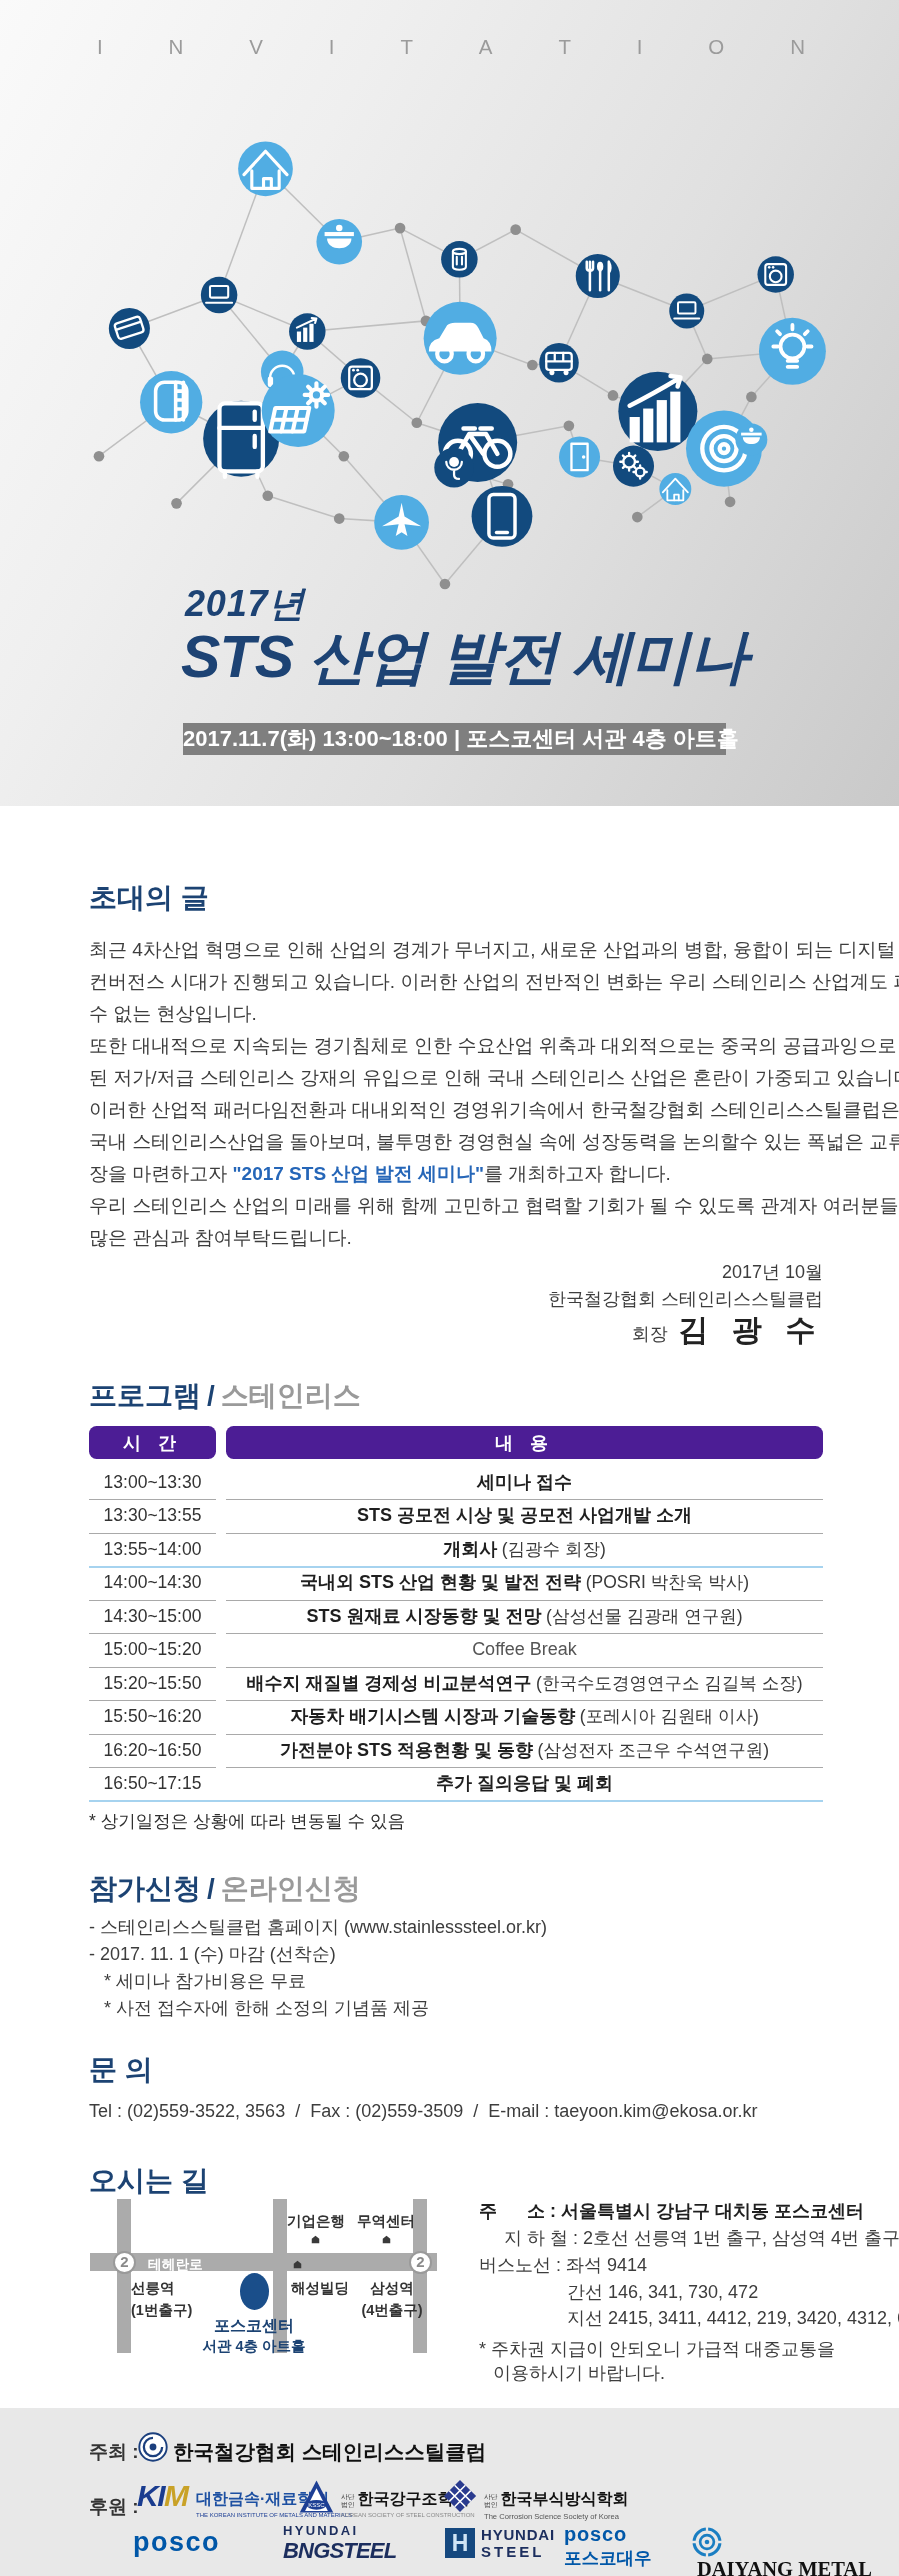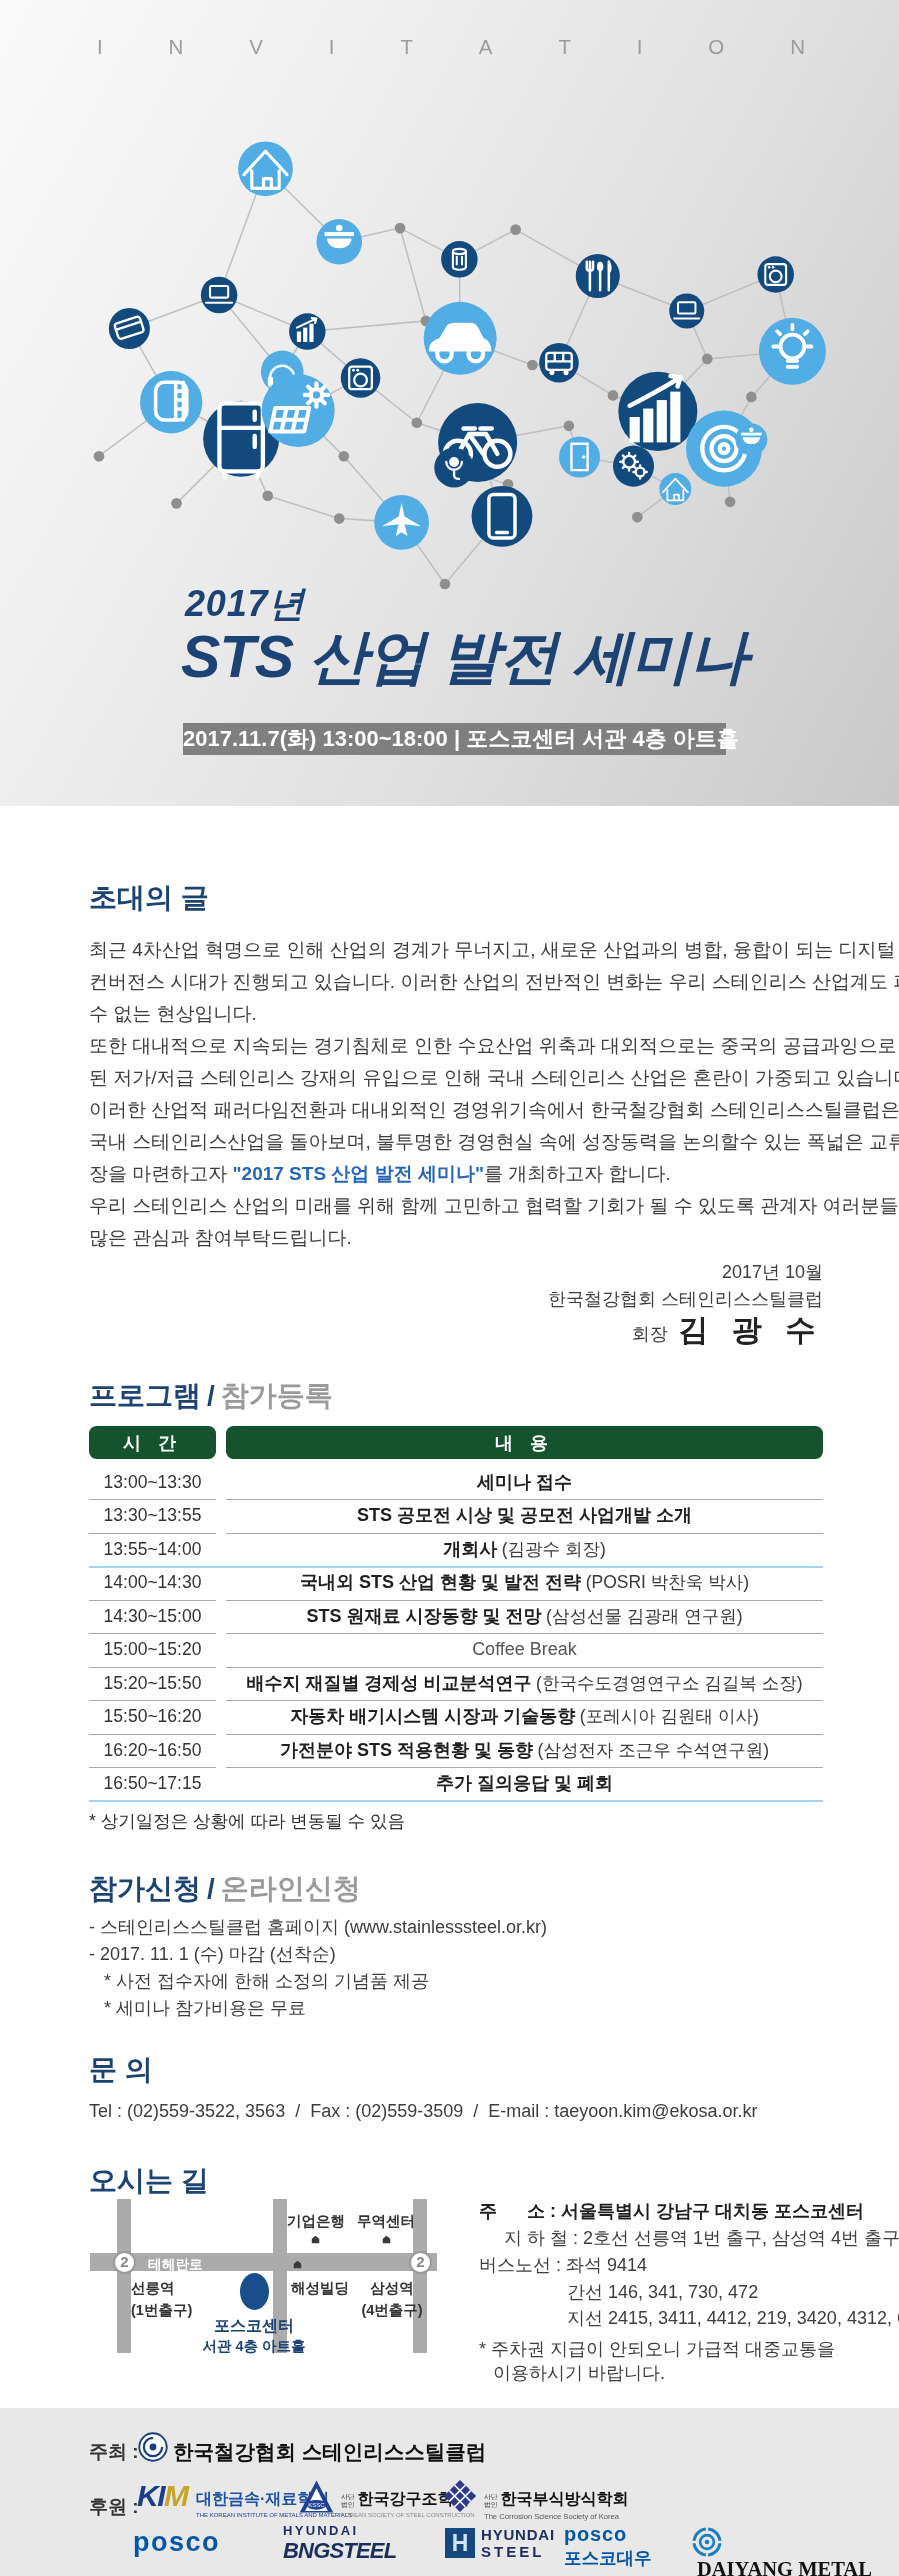--- a/index.html
+++ b/index.html
@@ -39,21 +39,21 @@
   .invite-par .line { height:32px; line-height:32px; white-space:nowrap; }
   .invite-par .hl { color:#2566b8; font-weight:800; }
   .signoff { position:absolute; right:76px; text-align:right; color:#3d3d3d; white-space:nowrap; }
   .signoff1 { top:1260px; font-size:18px;margin-left:22px; }
   .signoff2 { top:1287px; font-size:18px; }
   .signoff3 { top:1310px; font-size:18px; }
   .signoff3 .pres-name { font-size:30px; font-weight:800; color:#222; letter-spacing:7.6px; margin-left:10.7px; }
 
   
   .ptable { position:absolute; left:89px; top:1426px; width:734px; }
-  .ptable .thead { position:absolute; top:0; height:33px; background:#14532d; border-radius:7.6px;
+  .ptable .thead { position:absolute; top:0; height:33px; background:#4c1d95; border-radius:7.6px;
                    color:#ffffff; font-size:18px; font-weight:800; letter-spacing:6px;
                    display:flex; align-items:center; justify-content:center; }
   .th-time { left:0; width:127px; }
   .th-content { left:137px; width:597px; }
   .prow { position:absolute; width:734px; height:33px; }
   .prow .tcell { position:absolute; left:0; width:127px; height:33px; line-height:33px; text-align:center;
                  font-size:17.5px; color:#333; }
   .prow .ccell { position:absolute; left:137px; width:597px; height:33px; line-height:33px; text-align:center;
                  font-size:18px; color:#1f1f1f; white-space:nowrap; }
   .prow .main { font-weight:800; }
@@ -445,21 +445,21 @@
       <div class="line">우리 스테인리스 산업의 미래를 위해 함께 고민하고 협력할 기회가 될 수 있도록 관계자 여러분들의</div>
       <div class="line">많은 관심과 참여부탁드립니다.</div>
     </div>
   <div class="signoff signoff1">2017년 10월</div>
   <div class="signoff signoff2">한국철강협회 스테인리스스틸클럽</div>
   <div class="signoff signoff3">
     <span>회장</span><span class="pres-name">김 광 수</span>
   </div>
 
   <div class="sec-h" style="top:1377px;">
-    <span>프로그램</span><span class="slash">/</span><span class="gray">참가등록</span>
+    <span>프로그램</span><span class="slash">/</span><span class="gray">스테인리스</span>
   </div>
   <div class="ptable" id="ptable">
     <div class="thead th-time" style="position:absolute;">시 간</div>
     <div class="thead th-content" style="position:absolute;">내 용</div>
     <div id="ptable-rows" style="position:absolute; top:40px; left:0;">
         <div class="prow" style="top:0px;">
           <div class="tcell">13:00~13:30</div>
           <div class="ccell"><span class="main">세미나 접수</span></div>
         </div>
         <div class="sep-gray-t" style="top:33px;"></div>
@@ -520,22 +520,22 @@
       </div>
   </div>
   <div class="ptable-note">* 상기일정은 상황에 따라 변동될 수 있음</div>
 
   <div class="sec-h" style="top:1870px;">
     <span>참가신청</span><span class="slash">/</span><span class="gray">온라인신청</span>
   </div>
   <div class="signup-list" id="signup-list">
       <div class="li">- 스테인리스스틸클럽 홈페이지 (www.stainlesssteel.or.kr)</div>
       <div class="li">- 2017. 11. 1 (수) 마감 (선착순)</div>
+      <div class="li">   * 세미나 참가비용은 무료</div>
       <div class="li">   * 사전 접수자에 한해 소정의 기념품 제공</div>
-      <div class="li">   * 세미나 참가비용은 무료</div>
     </div>
 
   <div class="sec-h" style="top:2051px;">문 의</div>
   <div class="contact-line">Tel : (02)559-3522, 3563  /  Fax : (02)559-3509  /  E-mail : taeyoon.kim@ekosa.or.kr</div>
 
   <div class="sec-h" style="top:2162px;">오시는 길</div>
 
   <div class="map-road-v" style="left:117px;"></div>
   <div class="map-road-v" style="left:273px;"></div>
   <div class="map-road-v" style="left:413px;"></div>

